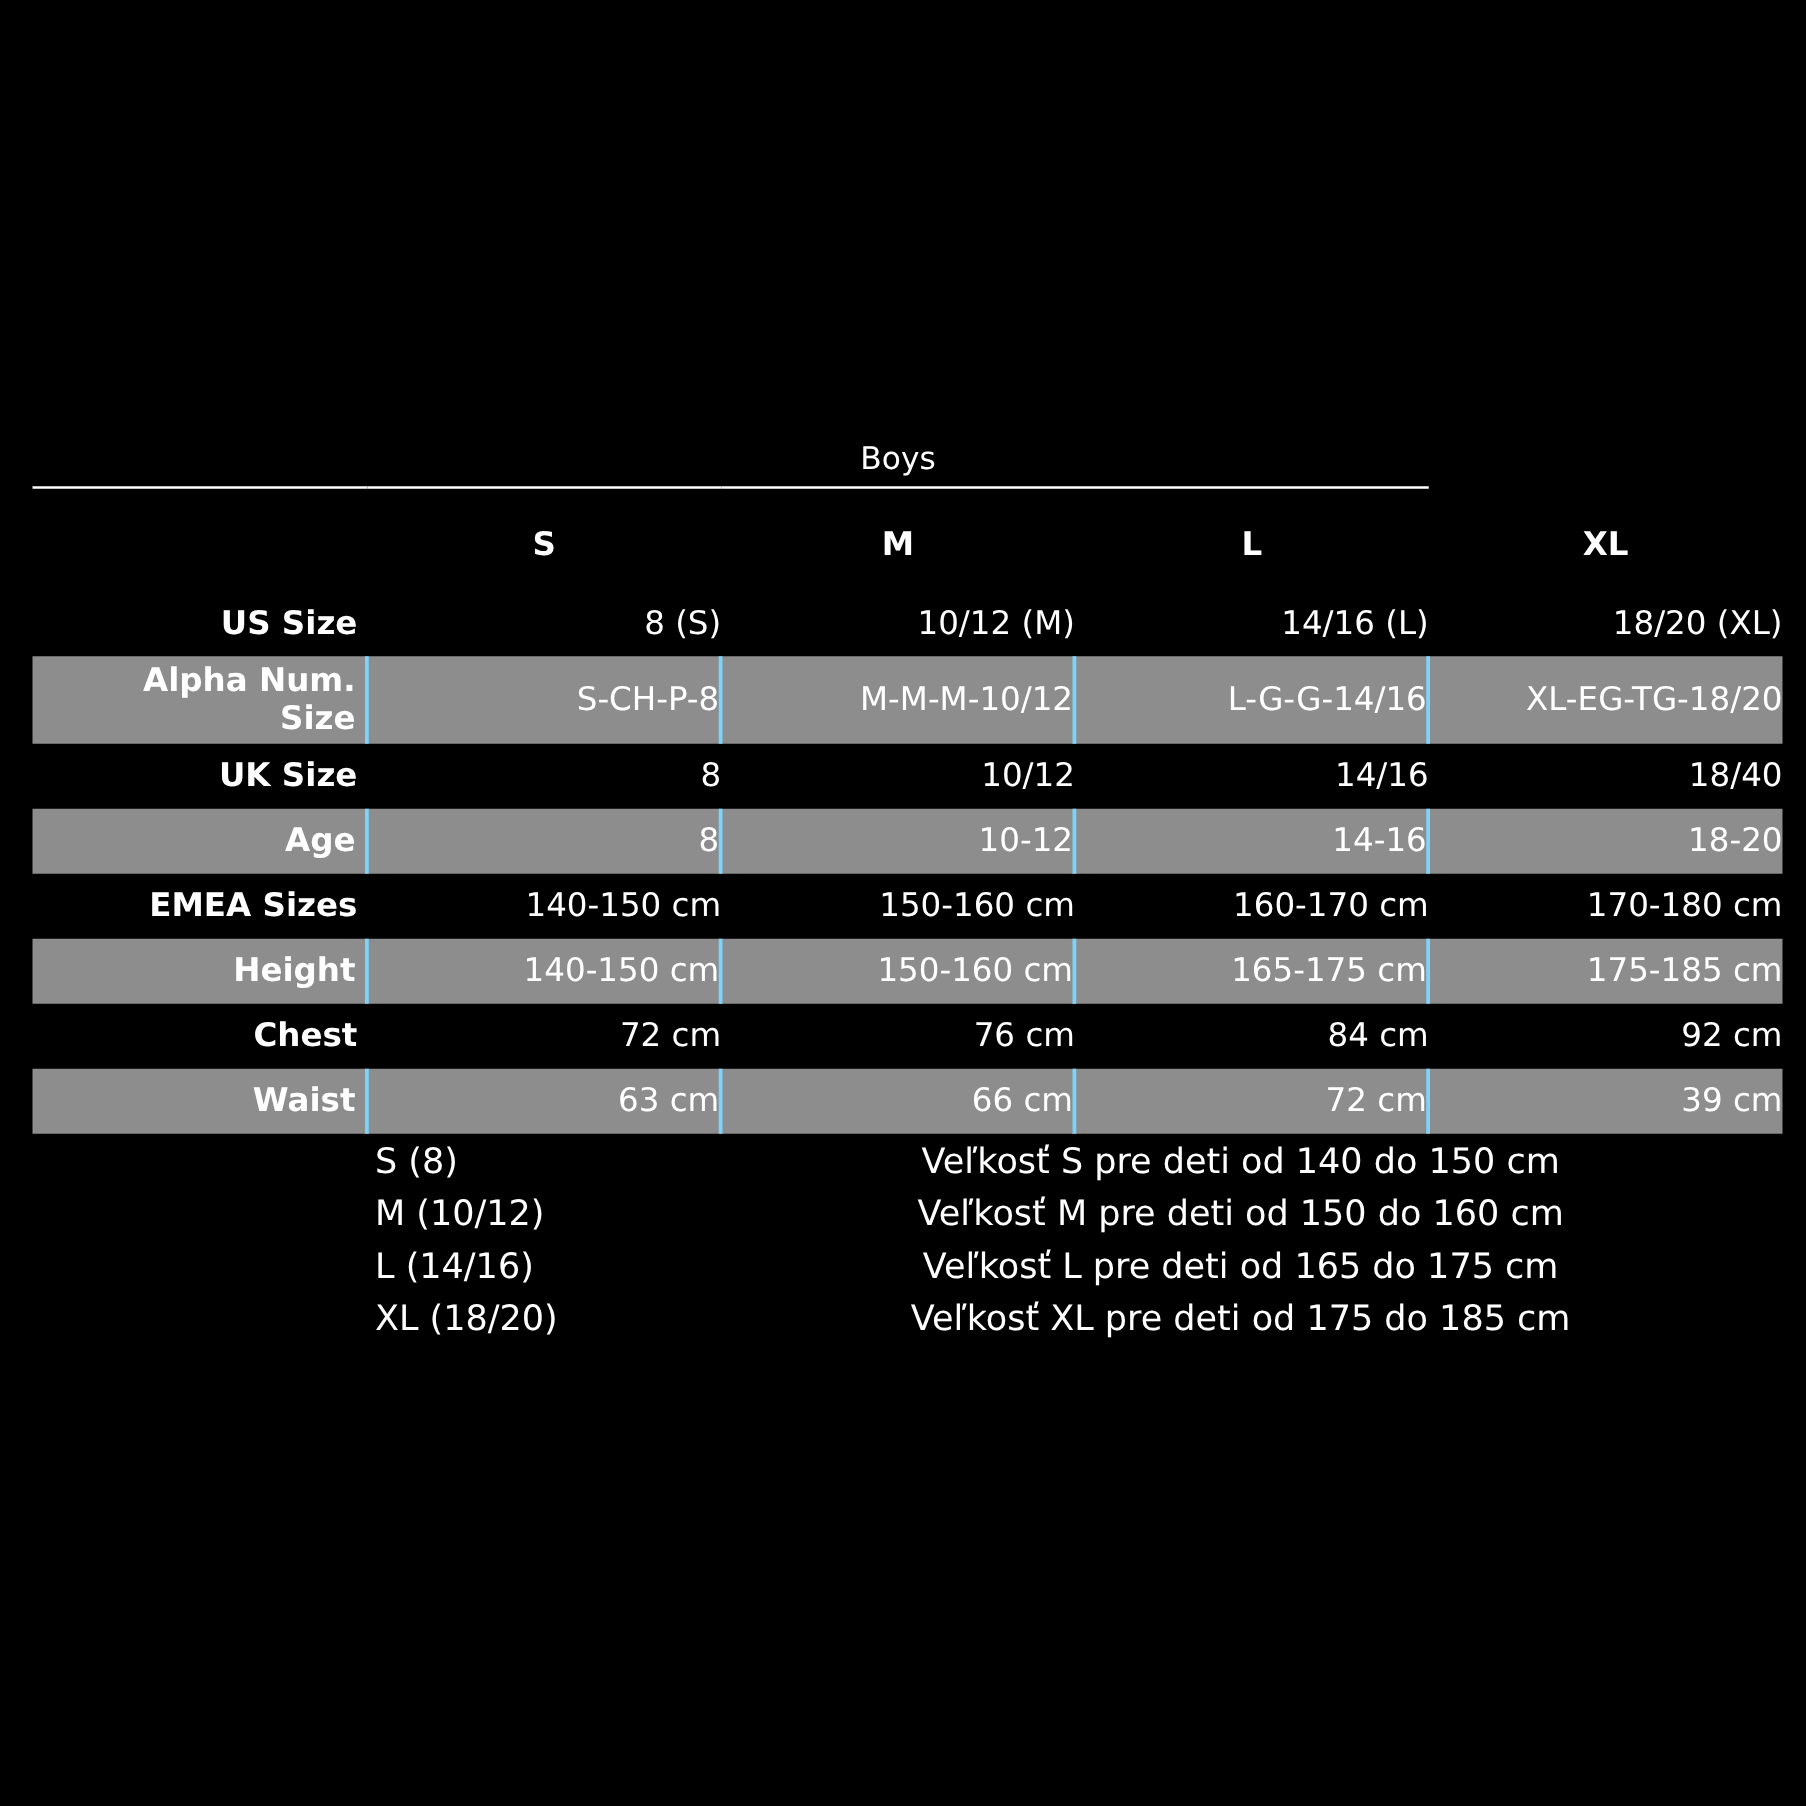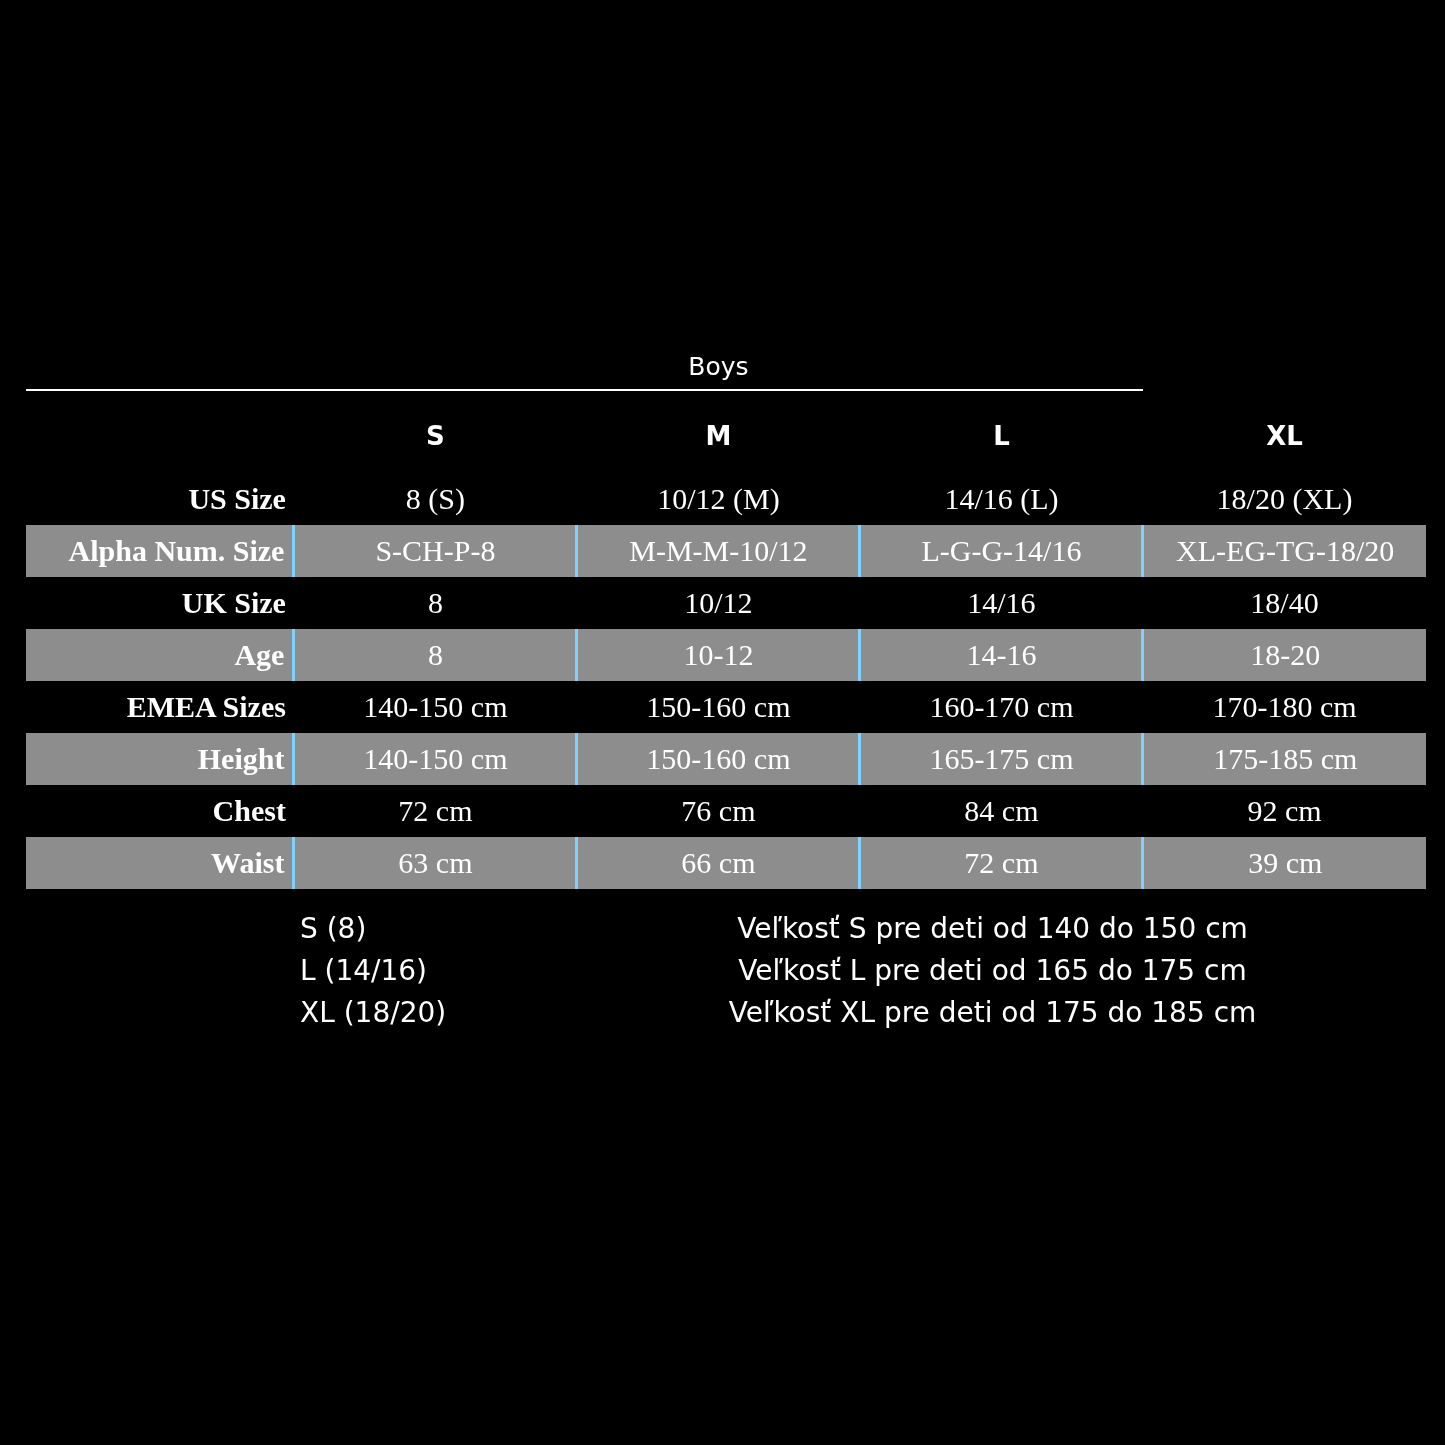--- a/index.html
+++ b/index.html
@@ -61,32 +61,31 @@
     height: 62px;
     text-align: center;
     font-size: 26px;
     font-weight: bold;
     color: #ffffff;
     padding: 14px 0 6px 0;
   }
 
   tr.data-row td {
     height: 42px;
-    font-size: 30px;
+    font-size: 26px;
     padding: 5px 0;
-    font-family: Liberation Serif, serif;
   }
   tr.data-row td.rowlabel {
     text-align: right;
     padding-right: 8px;
     font-weight: bold;
     color: #ffffff;
   }
   tr.data-row td.val {
-    text-align: center;
+    text-align: right;
     color: #ffffff;
     font-weight: normal;
   }
   tr.data-row.shaded td {
     background: #8d8d8d;
   }
   tr.data-row.shaded td.rowlabel {
     background: #8d8d8d;
     padding-left: 24px;
   }
@@ -218,20 +217,24 @@
       </tbody>
     </table>
   </div>
 
   <div class="legend">
     <div class="legend-row">
       <div class="legend-key">S (8)</div>
       <div class="legend-desc">Veľkosť S pre deti od 140 do 150 cm</div>
     </div>
     <div class="legend-row">
+      <div class="legend-key">M (10/12)</div>
+      <div class="legend-desc">Veľkosť M pre deti od 150 do 160 cm</div>
+    </div>
+    <div class="legend-row">
       <div class="legend-key">L (14/16)</div>
       <div class="legend-desc">Veľkosť L pre deti od 165 do 175 cm</div>
     </div>
     <div class="legend-row">
       <div class="legend-key">XL (18/20)</div>
       <div class="legend-desc">Veľkosť XL pre deti od 175 do 185 cm</div>
     </div>
   </div>
 
 </div>

